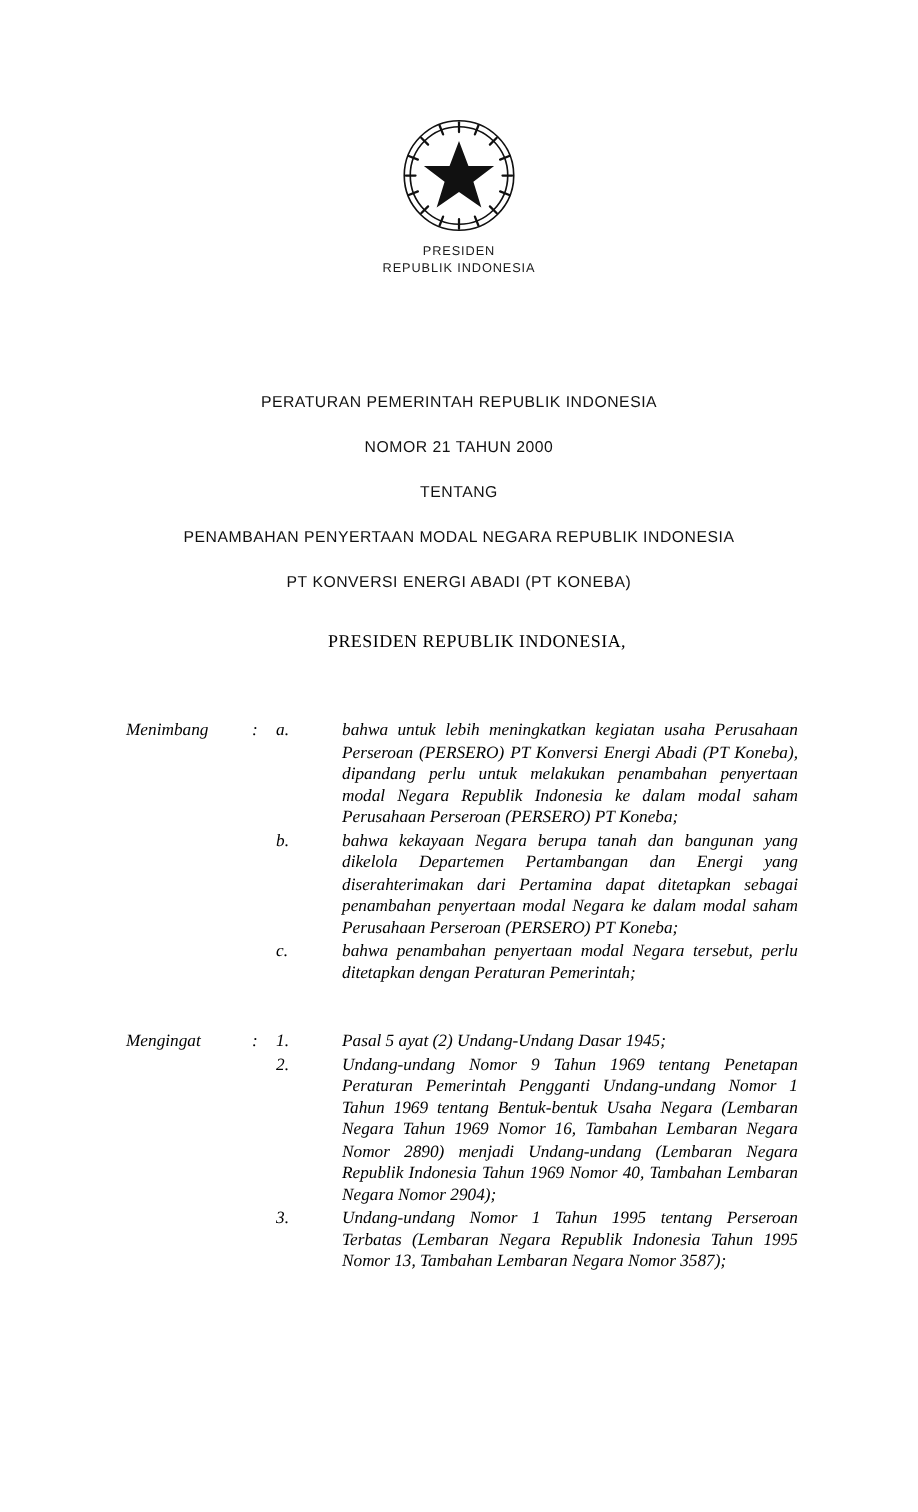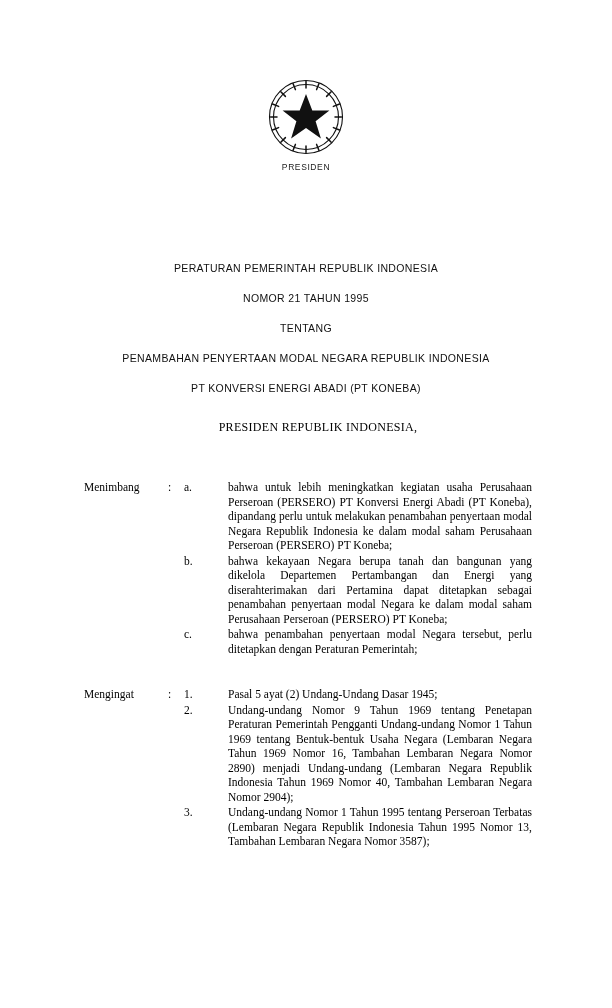--- a/index.html
+++ b/index.html
@@ -75,20 +75,21 @@
   .clauses {
     position: absolute;
     left: 84px;
     top: 480px;
     width: 448px;
   }
   .clause {
     display: flex;
     align-items: flex-start;
     margin-bottom: 30px;
+    font-style: italic;
   }
   .clause-label {
     width: 84px;
     flex: 0 0 84px;
     font-size: 11.5px;
     line-height: 14.5px;
   }
   .clause-colon {
     width: 16px;
     flex: 0 0 16px;
@@ -147,26 +148,27 @@
           <line x1="5.5" y1="26" x2="11.6" y2="28.4"></line>
           <line x1="66.4" y1="49.6" x2="72.5" y2="52"></line>
           <line x1="5.5" y1="52" x2="11.6" y2="49.6"></line>
           <line x1="66.4" y1="28.4" x2="72.5" y2="26"></line>
         </g>
         <polygon fill="#111111" points="39,16 45.3,32.6 62.4,32.6 48.6,43.2 53.9,60.4 39,50 24.1,60.4 29.4,43.2 15.6,32.6 32.7,32.6"></polygon>
       </svg>
     </div>
     <div class="emblem-caption">
       <div>PRESIDEN</div>
+      <div>REPUBLIK INDONESIA</div>
     </div>
   </div>
 
   <div class="title-block">
     <div class="line">PERATURAN PEMERINTAH REPUBLIK INDONESIA</div>
-    <div class="line">NOMOR 21 TAHUN 1995</div>
+    <div class="line">NOMOR 21 TAHUN 2000</div>
     <div class="line">TENTANG</div>
     <div class="line">PENAMBAHAN PENYERTAAN MODAL NEGARA REPUBLIK INDONESIA</div>
     <div class="line">PT KONVERSI ENERGI ABADI (PT KONEBA)</div>
   </div>
 
   <div class="presiden-line">PRESIDEN REPUBLIK INDONESIA,</div>
 
   <div class="clauses">
 
     <div class="clause">

